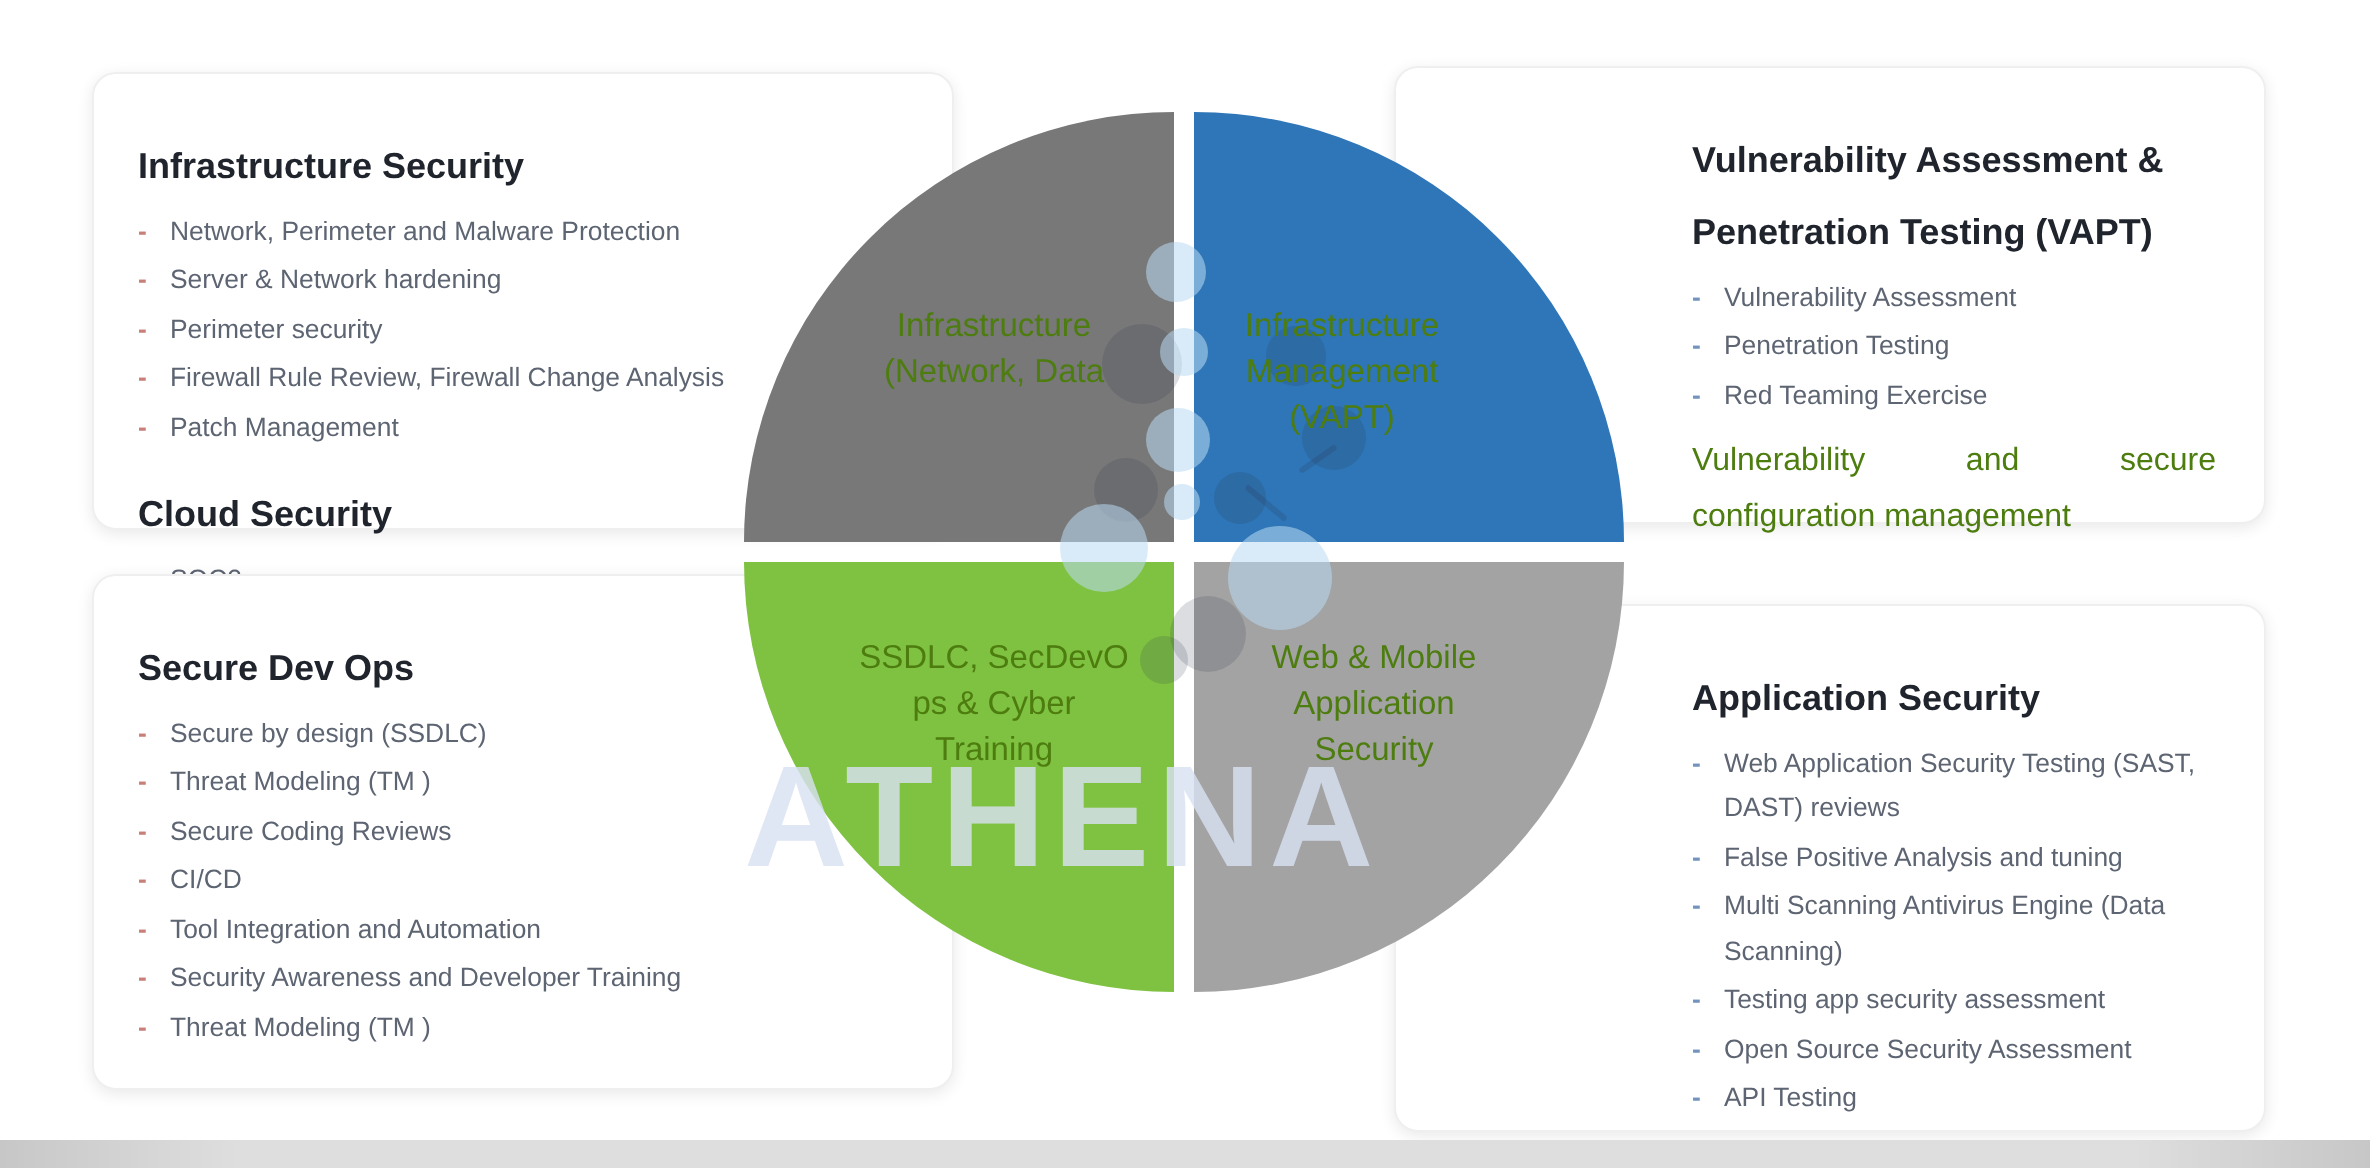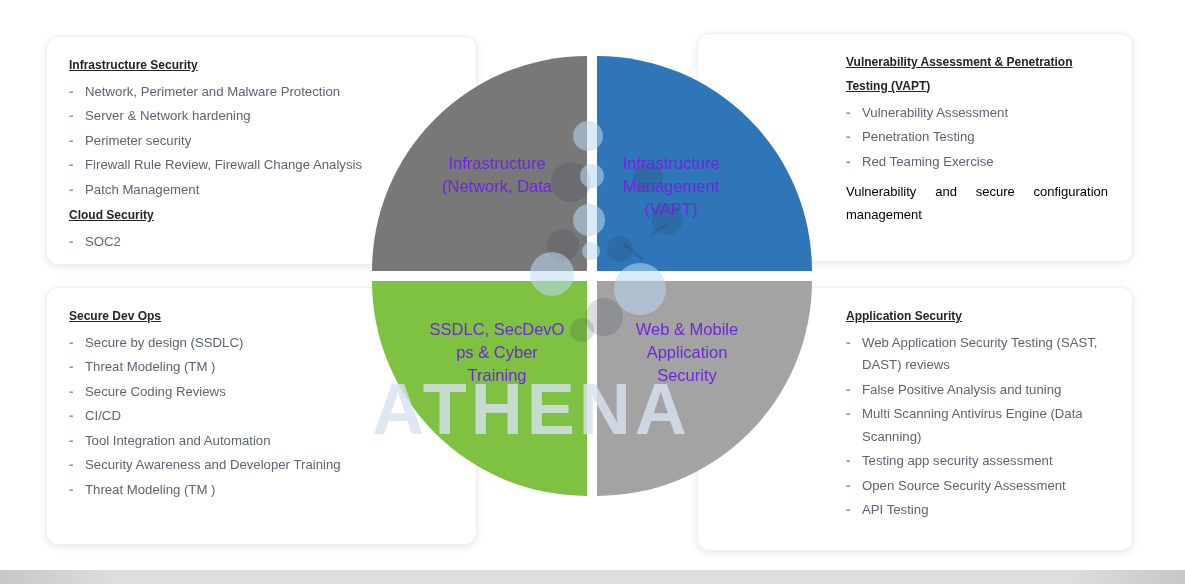--- a/index.html
+++ b/index.html
@@ -5,36 +5,36 @@
   html,body{margin:0;padding:0;background:#ffffff;}
   body{font-family:"Liberation Sans",sans-serif;}
   .stage{position:relative;width:1185px;height:584px;background:#ffffff;overflow:hidden;}
 
   
   .card{position:absolute;background:#ffffff;border:1px solid #efefef;border-radius:12px;
         box-shadow:0 2px 8px rgba(0,0,0,0.09);padding:14px 24px 12px 22px;box-sizing:border-box;}
   .card-tl{left:46px;top:36px;width:431px;height:229px;}
   .card-bl{left:46px;top:287px;width:431px;height:258px;}
   .card-tr{left:697px;top:33px;width:436px;height:229px;padding-left:148px;}
-  .card-br{left:697px;top:287px;width:436px;height:264px;padding-left:148px;}
-
-  .card-heading{font-size:12px;font-weight:700;color:#20242c;line-height:2.0;margin:2px 0 4px 0;text-decoration:underline;}
+  .card-br{left:697px;top:302px;width:436px;height:264px;padding-left:148px;}
+
+  .card-heading{font-size:18px;font-weight:700;color:#20242c;line-height:2.0;margin:14px 0 4px 0;}
   .bullet-row{display:flex;align-items:flex-start;font-size:13.2px;color:#5d6472;line-height:1.7;margin:0 0 2px 0;}
   .dash{flex:0 0 16px;font-weight:700;}
   .bullet-text{flex:1;}
-  .card-paragraph{font-size:13px;color:#000000;line-height:1.75;text-align:justify;margin-top:8px;}
+  .card-paragraph{font-size:16px;color:#4d7c0f;line-height:1.75;text-align:justify;margin-top:8px;}
 
   
   .quad{position:absolute;width:215px;height:215px;}
   .q-tl{left:372px;top:56px;border-radius:100% 0 0 0;}
   .q-tr{left:597px;top:56px;border-radius:0 100% 0 0;}
   .q-bl{left:372px;top:281px;border-radius:0 0 0 100%;}
   .q-br{left:597px;top:281px;border-radius:0 0 100% 0;}
 
-  .quad-label{position:absolute;width:210px;text-align:center;color:#6d28d9;
+  .quad-label{position:absolute;width:210px;text-align:center;color:#4d7c0f;
               font-size:16.5px;line-height:1.4;z-index:6;}
   .ql-tl{left:392px;top:152px;}
   .ql-tr{left:566px;top:152px;}
   .ql-bl{left:392px;top:318px;}
   .ql-br{left:582px;top:318px;}
 
   
   .deco{position:absolute;border-radius:50%;z-index:4;}
   .deco-light{background:rgba(186,219,243,0.55);}
   .deco-dark{background:rgba(42,52,74,0.17);}

